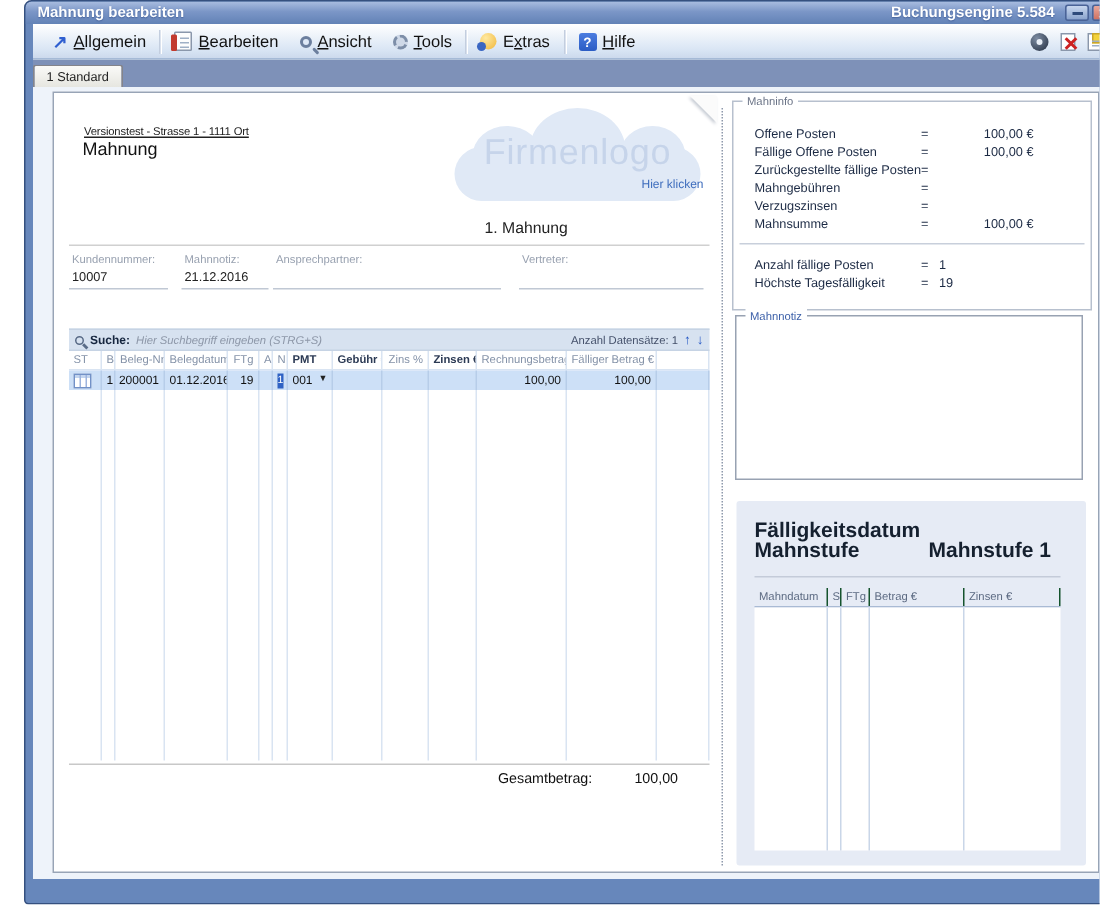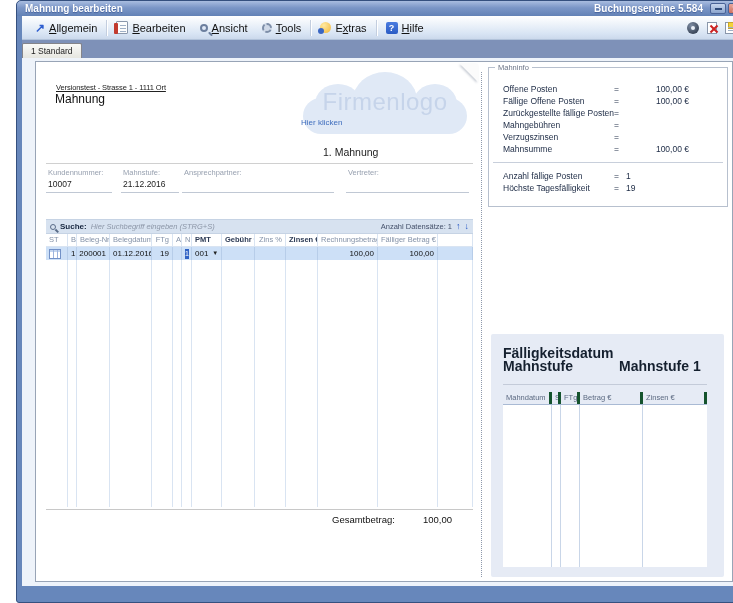--- a/index.html
+++ b/index.html
@@ -88,21 +88,21 @@
 
   
   .cloud{width:168px;height:68px;}
   .cloud .c1,.cloud .c2,.cloud .c3,.cloud .base{position:absolute;background:#e0e9f6;border-radius:50%;}
   .cloud .base{left:2px;top:26px;width:164px;height:36px;border-radius:18px;}
   .cloud .c1{left:14px;top:12px;width:46px;height:40px;}
   .cloud .c2{left:52px;top:0;width:64px;height:56px;}
   .cloud .c3{left:112px;top:12px;width:44px;height:40px;}
   .cloud .logo-text{position:absolute;left:0;right:0;top:16px;text-align:center;
      font-size:24px;color:#c6d4ea;letter-spacing:0.5px;}
-  .cloud .logo-hint{position:absolute;left:0;right:0;top:46px;text-align:left;font-size:8px;color:#3e6dbd;}
+  .cloud .logo-hint{position:absolute;left:0;right:0;top:46px;text-align:right;font-size:8px;color:#3e6dbd;}
   .reminder-title{font-size:10.5px;color:#222;}
 
   
   .searchbar{background:#d7e2f0;border-top:1px solid #c6d3e4;border-bottom:1px solid #c6d3e4;
      display:flex;align-items:center;gap:4px;padding:0 4px;font-size:8px;}
   .search-mag{width:6px;height:6px;border:1.5px solid #5a6c88;border-radius:50%;position:relative;display:inline-block;}
   .search-mag::after{content:"";position:absolute;width:4px;height:1.5px;background:#5a6c88;transform:rotate(45deg);left:4px;top:5px;}
   .search-label{font-weight:bold;color:#16263f;font-size:8px;}
   .search-ph{font-style:italic;color:#8d97a8;font-size:7.5px;flex:1;}
   .search-count{color:#44506a;font-size:7.5px;}
@@ -149,21 +149,21 @@
   .mi-sep{position:absolute;left:4px;right:4px;height:1px;background:#c8cfdb;}
 
   .op-legend{display:flex;align-items:center;font-size:7.5px;color:var(--legend);}
   .op-legend .l1{width:14px;height:1px;background:#9aa3b3;margin-right:3px;}
   .op-legend .l2{flex:1;height:1px;background:#9aa3b3;margin-left:3px;}
   .op-panel{background:var(--op-bg);border-radius:2px;}
   .op-lbl{font-size:14px;font-weight:bold;color:#15202f;}
   .op-hr{height:1px;background:#c4cbd9;}
   .hist{display:grid;grid-template-columns:49px 9px 19px 63px 64px;}
   .hist-head{height:13px;border-bottom:1px solid #a9bad4;}
-  .hist-head .hc{font-size:7.5px;color:#5c6a82;line-height:12px;padding:0 3px;border-right:3px solid #14532d;
+  .hist-head .hc{font-size:7.5px;color:#5c6a82;line-height:12px;padding:0 3px;border-right:1px solid #14532d;
       overflow:hidden;white-space:nowrap;}
   .hist-body{background:#fff;}
   .hist-body .bc{border-right:1px solid #c9d6e8;height:100%;}
 
   u{text-decoration:underline;}
 </style>
 </head>
 <body>
 
 <div class="window">
@@ -235,21 +235,21 @@
         </div>
 
         <div class="abs reminder-title" style="left:287px;top:84px;">1. Mahnung</div>
 
         <div class="abs hline" style="left:10px;top:101px;width:427px;"></div>
 
         <div class="abs field-label" style="left:12px;top:106px;">Kundennummer:</div>
         <div class="abs field-value" style="left:12px;top:117px;">10007</div>
         <div class="abs field-line" style="left:10px;top:130px;width:66px;"></div>
 
-        <div class="abs field-label" style="left:87px;top:106px;">Mahnstufe:</div>
+        <div class="abs field-label" style="left:87px;top:106px;">Mahnnotiz:</div>
         <div class="abs field-value" style="left:87px;top:117px;">21.12.2016</div>
         <div class="abs field-line" style="left:85px;top:130px;width:58px;"></div>
 
         <div class="abs field-label" style="left:148px;top:106px;">Ansprechpartner:</div>
         <div class="abs field-value" style="left:148px;top:117px;"></div>
         <div class="abs field-line" style="left:146px;top:130px;width:152px;"></div>
 
         <div class="abs field-label" style="left:312px;top:106px;">Vertreter:</div>
         <div class="abs field-value" style="left:312px;top:117px;"></div>
         <div class="abs field-line" style="left:310px;top:130px;width:123px;"></div>
@@ -365,20 +365,24 @@
             <span class="mi-eq">=</span>
             <span class="mi-val lft">1</span>
           </div>
           <div class="mi-row">
             <span class="mi-label">Höchste Tagesfälligkeit</span>
             <span class="mi-eq">=</span>
             <span class="mi-val lft">19</span>
           </div>
         </div>
 
+        <div class="groupbox" style="left:454px;top:148px;width:232px;height:110px;border-color:#98a2b2;">
+          <span class="gb-legend blue">Mahnnotiz</span>
+          <div style="width:100%;height:100%;"></div>
+        </div>
 
 
         <div class="abs op-panel" style="left:455px;top:272px;width:233px;height:243px;">
           <div class="abs op-lbl" style="left:12px;top:11px;">Fälligkeitsdatum</div>
           <div class="abs op-lbl" style="left:12px;top:24px;">Mahnstufe</div>
           <div class="abs op-lbl" style="left:128px;top:24px;">Mahnstufe 1</div>
           <div class="abs op-hr" style="left:12px;top:50px;width:204px;"></div>
 
           <div class="abs hist hist-head" style="left:12px;top:58px;width:204px;">
             <div class="hc">Mahndatum</div>

